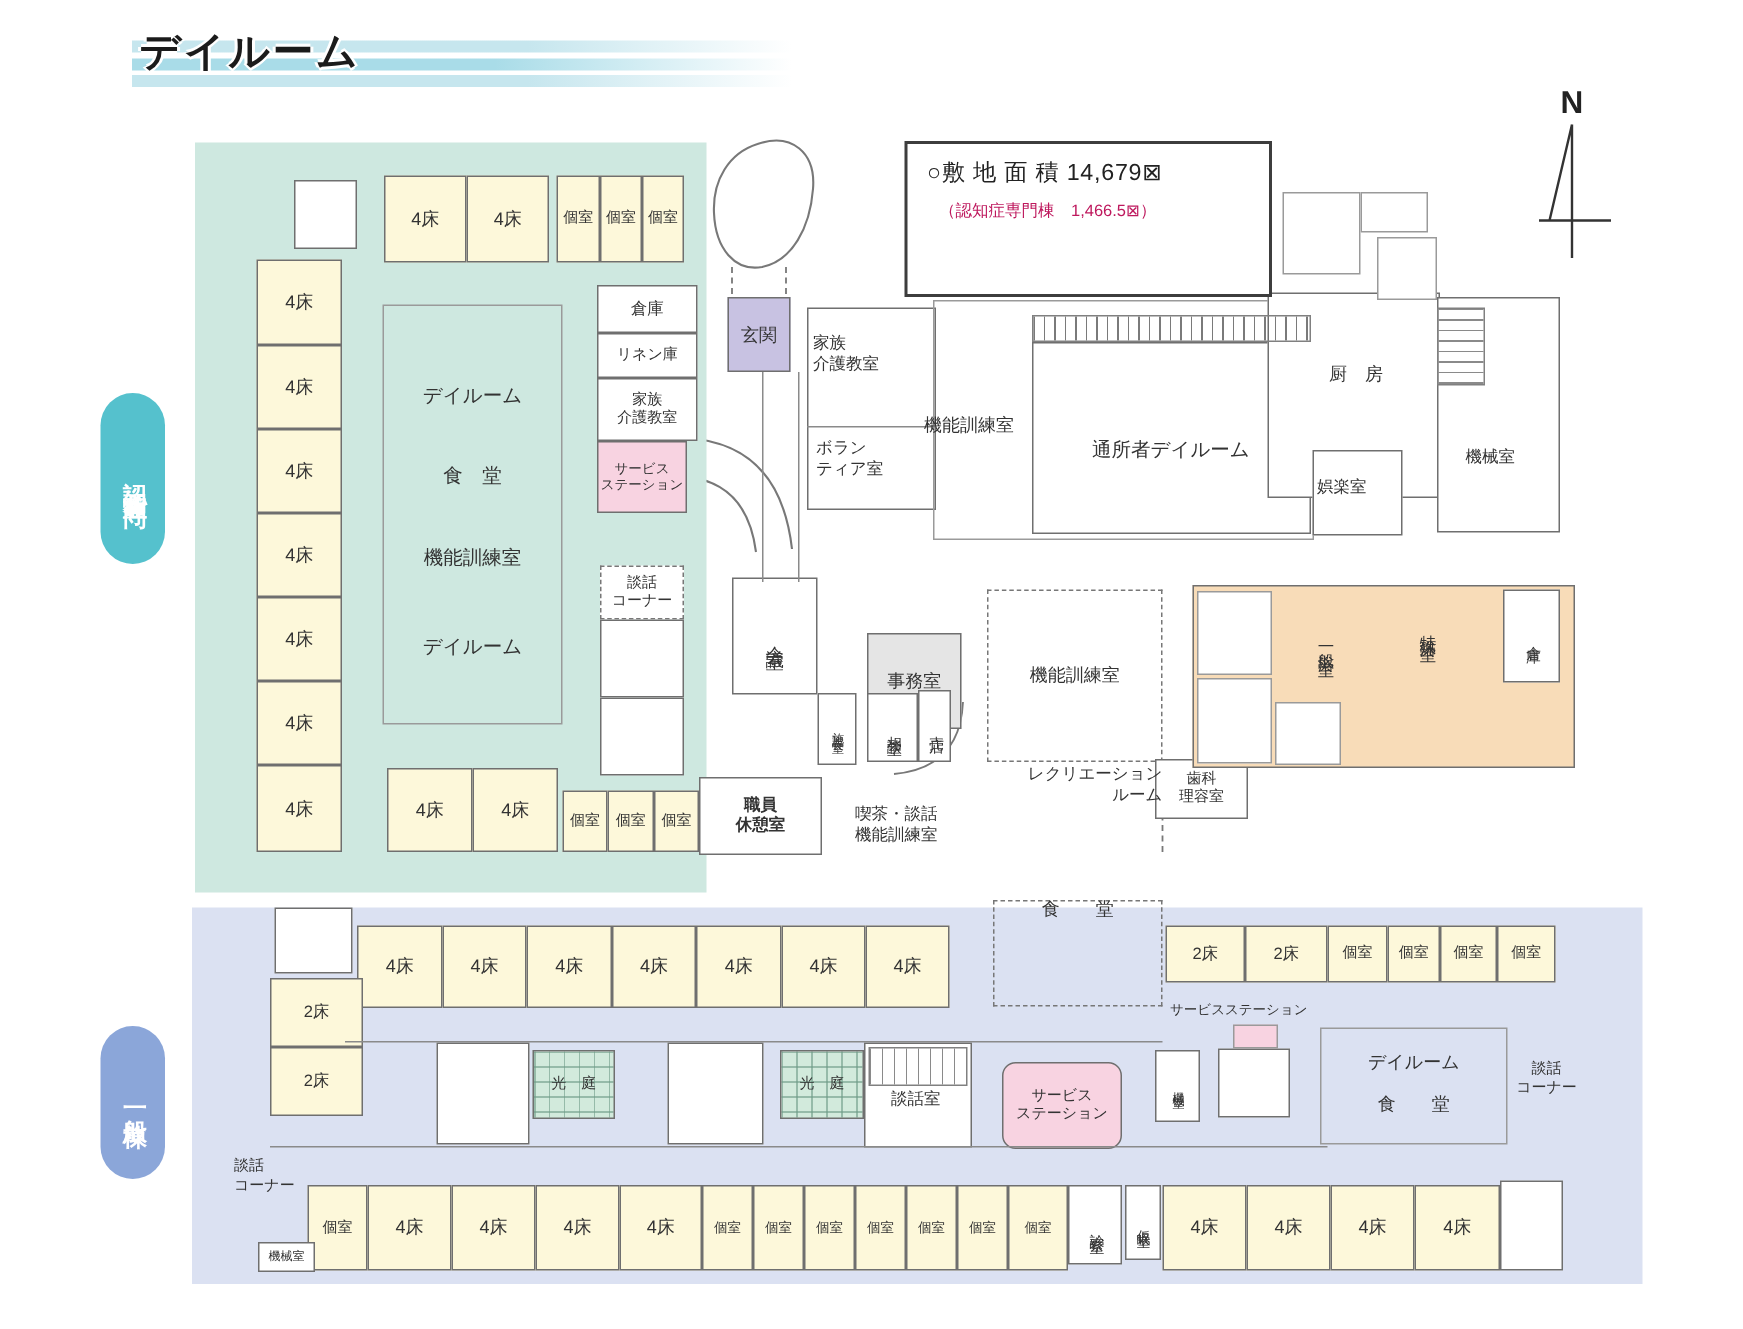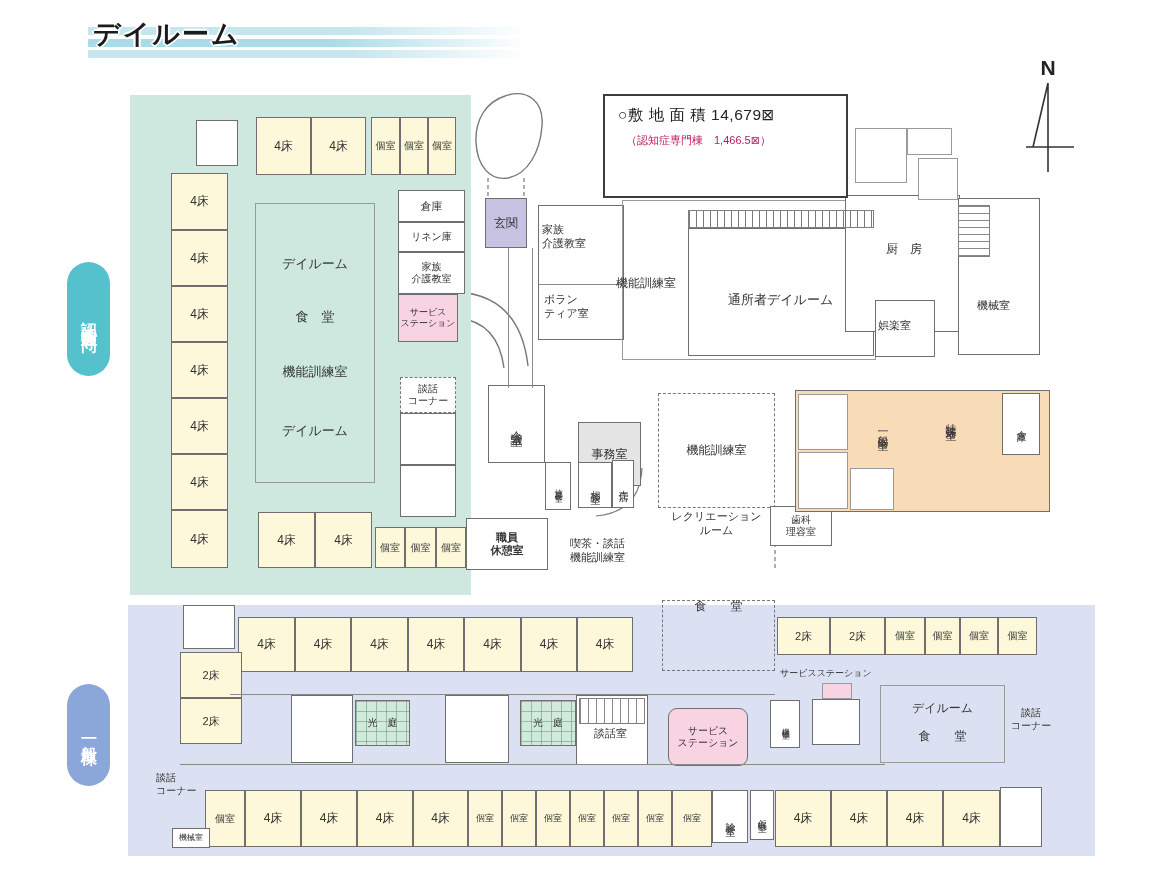--- a/index.html
+++ b/index.html
@@ -316,21 +316,21 @@
     <div class="plabel" style="left: 728px; top: 292px; font-size: 13px;">通所者デイルーム</div>
     <div class="plabel" style="left: 886px; top: 242px; font-size: 12px;">厨　房</div>
     <div class="plabel" style="left: 878px; top: 318px; font-size: 11px;">娯楽室</div>
     <div class="plabel" style="left: 977px; top: 298px; font-size: 11px;">機械室</div>
     <div class="plabel c" style="left: 255px; top: 256px; width: 120px; font-size: 13px;">デイルーム</div>
     <div class="plabel c" style="left: 255px; top: 309px; width: 120px; font-size: 13px;">食　堂</div>
     <div class="plabel c" style="left: 255px; top: 364px; width: 120px; font-size: 13px;">機能訓練室</div>
     <div class="plabel c" style="left: 255px; top: 423px; width: 120px; font-size: 13px;">デイルーム</div>
     <div class="plabel" style="left: 570px; top: 536px; font-size: 11px;">喫茶・談話
 機能訓練室</div>
-    <div class="plabel c" style="left: 658px; top: 509px; width: 117px; font-size: 11px;">レクリエーション
+    <div class="plabel c" style="left: 658px; top: 509px; width: 117px; font-size: 11px; text-align: right;">レクリエーション
 ルーム</div>
     <div class="plabel c" style="left: 662px; top: 599px; width: 113px; font-size: 12px;">食　　堂</div>
     <div class="plabel" style="left: 780px; top: 668px; font-size: 9px;">サービスステーション</div>
     <div class="plabel c" style="left: 880px; top: 701px; width: 125px; font-size: 12px;">デイルーム</div>
     <div class="plabel c" style="left: 880px; top: 729px; width: 125px; font-size: 12px;">食　　堂</div>
     <div class="plabel c" style="left: 1005px; top: 707px; width: 52px; font-size: 10px;">談話
 コーナー</div>
     <div class="plabel" style="left: 156px; top: 772px; font-size: 10px;">談話
 コーナー</div>
     <div class="plabel" style="left: 594px; top: 726px; font-size: 11px;">談話室</div>

